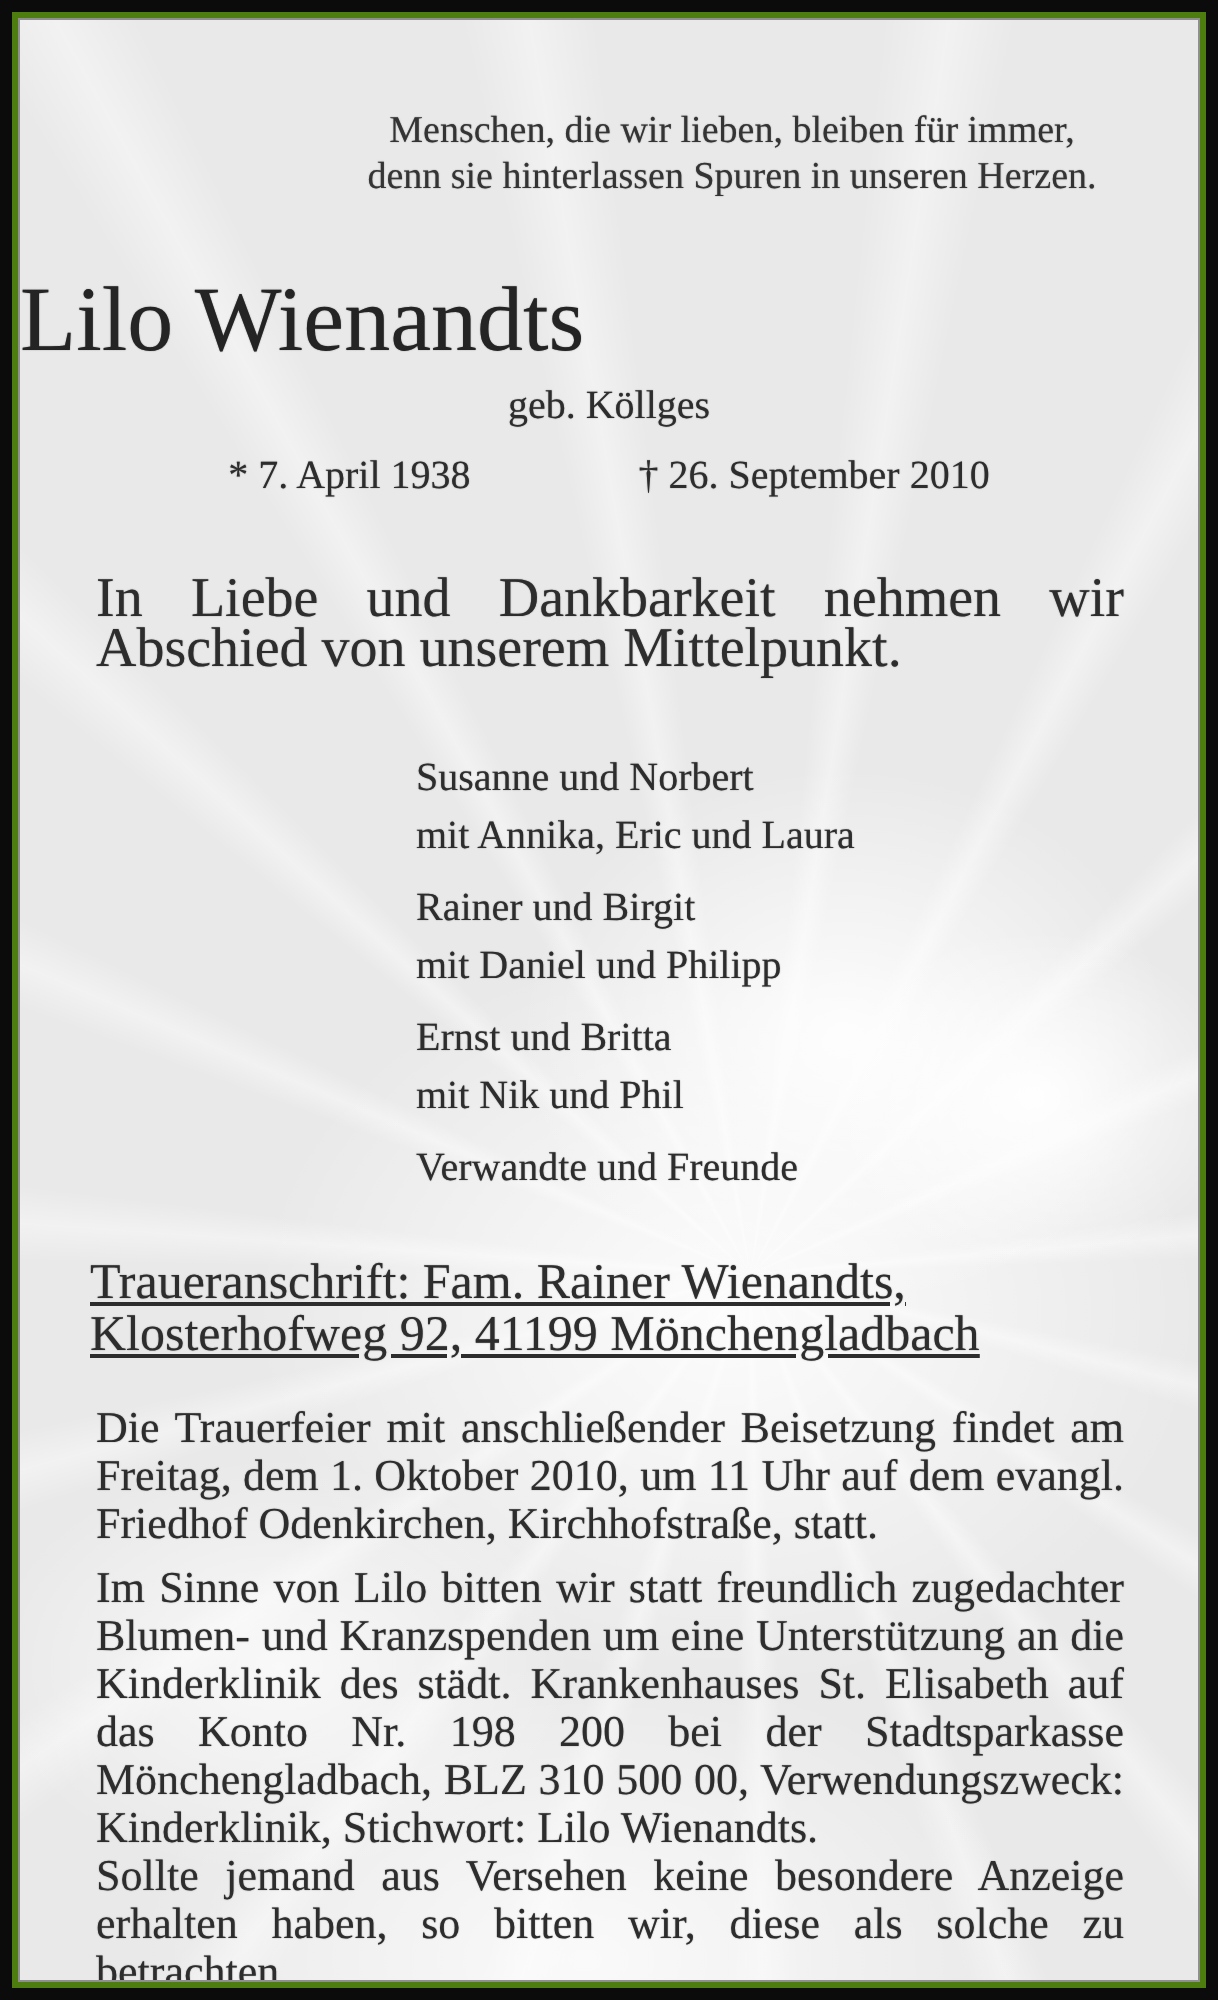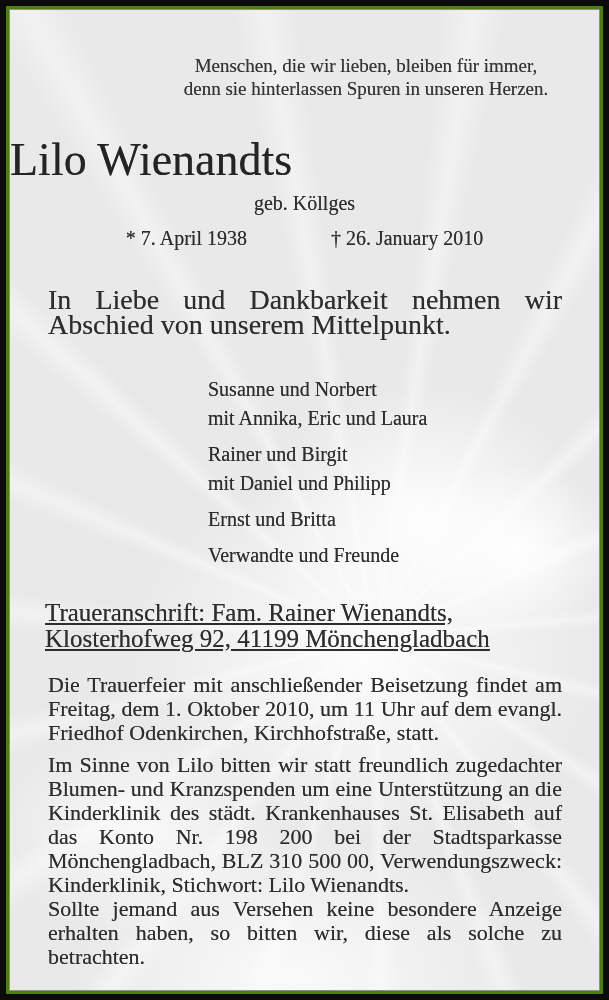--- a/index.html
+++ b/index.html
@@ -119,36 +119,37 @@
           <div>Menschen, die wir lieben, bleiben für immer,</div>
           <div>denn sie hinterlassen Spuren in unseren Herzen.</div>
         </div>
 
         <h1 class="deceased-name txt">Lilo Wienandts</h1>
 
         <div class="maiden txt">geb. Köllges</div>
 
         <div class="dates txt">
           <span>* 7. April 1938</span>
-          <span>† 26. January 2010</span>
+          <span>† 26. September 2010</span>
         </div>
 
         <p class="farewell txt">In Liebe und Dankbarkeit nehmen wir Abschied von unserem Mittelpunkt.</p>
 
         <div class="mourners txt">
           <div class="mourner-group">
             <div>Susanne und Norbert</div>
             <div>mit Annika, Eric und Laura</div>
           </div>
           <div class="mourner-group">
             <div>Rainer und Birgit</div>
             <div>mit Daniel und Philipp</div>
           </div>
           <div class="mourner-group">
             <div>Ernst und Britta</div>
+            <div>mit Nik und Phil</div>
           </div>
           <div class="mourner-group">
             <div>Verwandte und Freunde</div>
           </div>
         </div>
 
         <div class="address txt">
           <div>Traueranschrift: Fam. Rainer Wienandts,</div>
           <div>Klosterhofweg 92, 41199 Mönchengladbach</div>
         </div>

